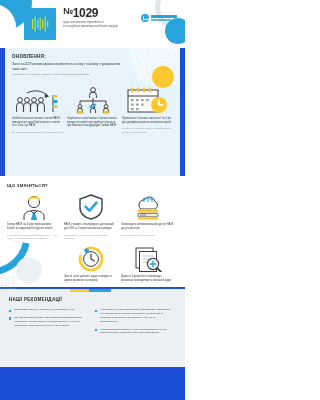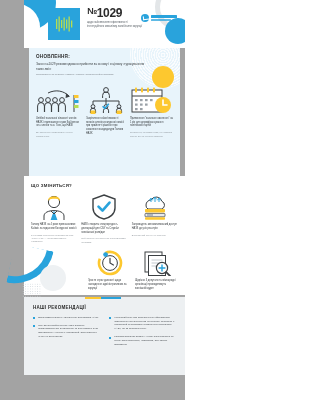--- a/index.html
+++ b/index.html
@@ -4,21 +4,21 @@
 <style>
   * { margin:0; padding:0; box-sizing:border-box; }
   html,body { width:185px; height:400px; }
   body {
     font-family:"Liberation Sans", sans-serif;
     background:#ffffff;
     color:#3c4043;
     overflow:hidden;
     position:relative;
   }
-  .page { width:185px; height:400px; position:relative; overflow:hidden; background:#a3a3a3;padding-left:24px; }
+  .page { width:185px; height:400px; position:relative; overflow:hidden; background:#1d4ed8; }
 
   
   .header { position:relative; height:48px; background:#ffffff; overflow:hidden; }
   .hdr-blue-arc {
     position:absolute; left:-22px; top:-24px; width:54px; height:54px;
     background:#29a3dc; border-radius:50%;
   }
   .hdr-blue-arc2 {
     position:absolute; left:-30px; top:4px; width:46px; height:46px;
     background:#ffffff; border-radius:50%;

